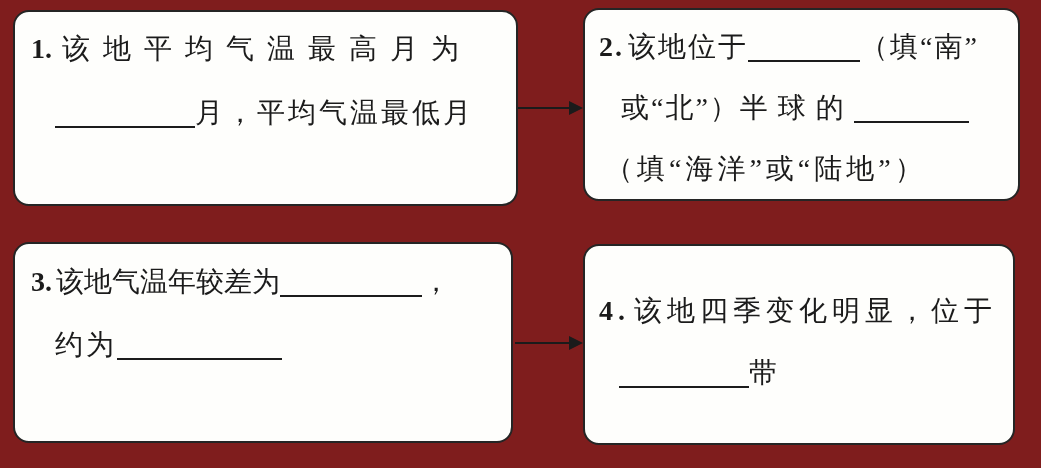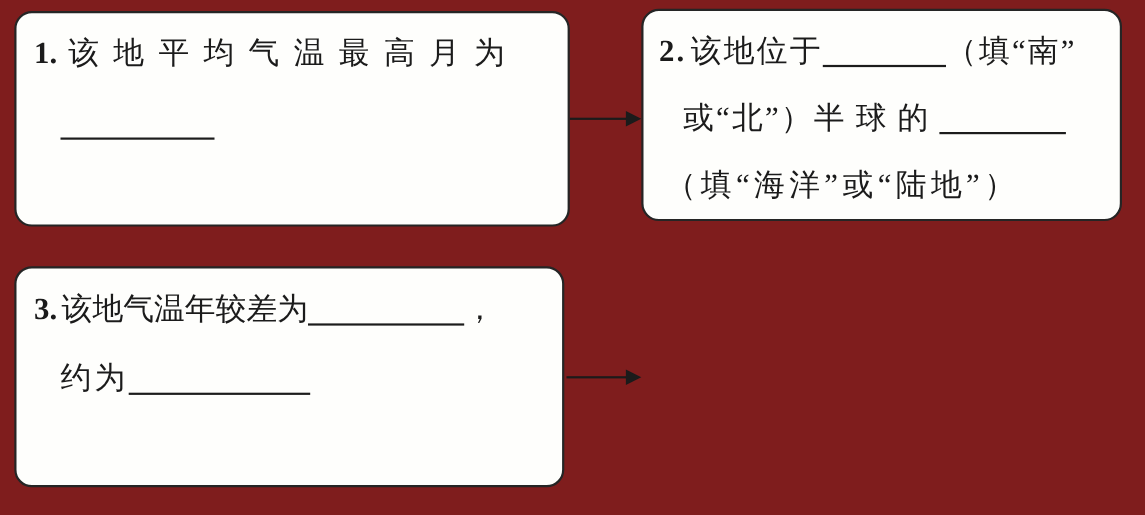--- a/index.html
+++ b/index.html
@@ -91,21 +91,21 @@
 </head>
 <body>
 
 <div class="canvas">
 
   <div class="box box1">
     <div class="line l1">
       <span class="num">1.</span><span class="txt">该地平均气温最高月为</span>
     </div>
     <div class="line l2">
-      <span class="blank w140"></span>
+      <span class="blank w140"></span><span>月，平均气温最低月</span>
     </div>
   </div>
 
   <div class="arrow arrow1"></div>
 
   <div class="box box2">
     <div class="line l1">
       <span class="num">2.</span><span>该地位于</span><span class="blank w125"></span><span>（填“南”</span>
     </div>
     <div class="line l2">
@@ -120,14 +120,22 @@
     <div class="line l1">
       <span class="num">3.</span><span>该地气温年较差为</span><span class="blank w142"></span><span>，</span>
     </div>
     <div class="line l3">
       <span>约为</span><span class="blank w165"></span>
     </div>
   </div>
 
   <div class="arrow arrow2"></div>
 
+  <div class="box box4">
+    <div class="line l1">
+      <span class="num">4.</span><span>该地四季变化明显，位于</span>
+    </div>
+    <div class="line l2">
+      <span class="blank w130"></span><span>带</span>
+    </div>
+  </div>
 
 </div>
 
 </body></html>

